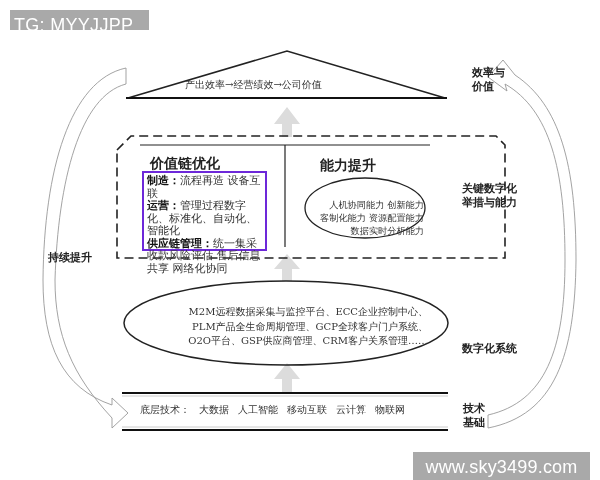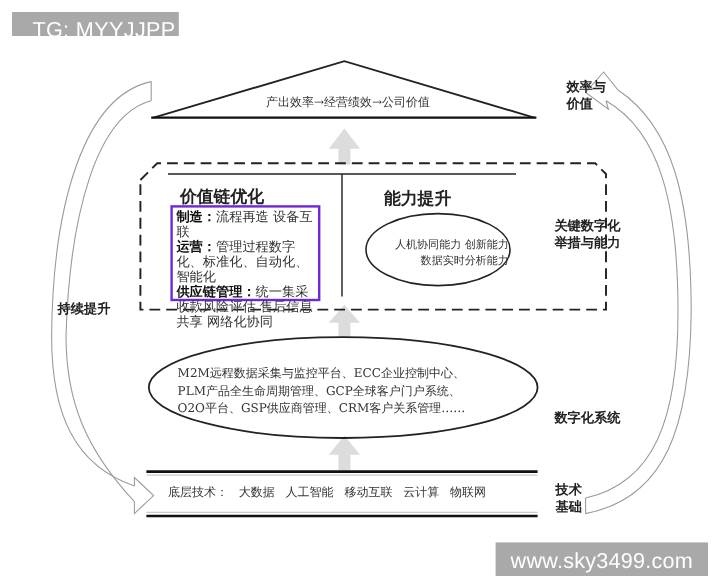--- a/index.html
+++ b/index.html
@@ -2,36 +2,36 @@
 <html><head>
 <meta charset="utf-8">
 <style>
   html, body { margin:0; padding:0; background:#ffffff; }
   body { width:600px; height:480px; position:relative; overflow:hidden;
          font-family:"DejaVu Serif", "Liberation Serif", serif; color:#222; }
   svg.canvas { position:absolute; left:0; top:0; }
   .wm { position:absolute; background:#a9a9a9; color:#fff;
         font-family:"Liberation Sans", "DejaVu Sans", sans-serif; }
   .wm-tg { left:10px; top:10px; width:139px; height:20px; font-size:18px;
-           line-height:30px; padding-left:17px; box-sizing:border-box; letter-spacing:0.3px; }
+           line-height:30px; padding-left:4px; box-sizing:border-box; letter-spacing:0.3px; }
   .wm-www { left:413px; top:440px; width:177px; height:30px; font-size:18px;
             line-height:30px; text-align:center; letter-spacing:0.2px;margin-top:12px; }
   .side-label { position:absolute; font-family:"DejaVu Sans", "Liberation Sans", sans-serif;
                 font-weight:bold; font-size:11px; line-height:14px; color:#222; }
-  .roof-text { position:absolute; left:185px; top:78px; width:210px; text-align:center;
+  .roof-text { position:absolute; left:185px; top:78px; width:210px; text-align:left;
                font-size:10px; color:#333; }
   .col-title { position:absolute; font-family:"DejaVu Sans", "Liberation Sans", sans-serif;
                font-weight:bold; font-size:14px; color:#222; }
   .vc-box { position:absolute; left:142px; top:171px; width:125px; height:80px;
             border:2px solid #6d28d9; box-sizing:border-box; padding:2px 3px;
             font-size:11px; line-height:12.5px; color:#333; }
   .vc-box b { font-family:"DejaVu Sans", "Liberation Sans", sans-serif; color:#111; }
   .ell-text { position:absolute; text-align:right; color:#333; }
   .cap-text { left:308px; top:198px; width:116px; font-size:9.2px; line-height:13px; }
-  .sys-text { left:148px; top:305px; width:280px; font-size:10px; line-height:14.5px; text-align:left; }
+  .sys-text { left:148px; top:305px; width:280px; font-size:10px; line-height:14.5px; text-align:right; }
   .base-text { position:absolute; left:140px; top:403px; width:300px; font-size:10px; color:#333;
                white-space:nowrap; }
   .base-text span { margin-right:9px; }
 </style>
 </head>
 <body>
 
 <svg class="canvas" width="600" height="480" viewBox="0 0 600 480">
 
   <g>
@@ -85,20 +85,21 @@
 <div class="col-title" style="left:150px; top:155px; width:110px;">价值链优化</div>
 <div class="vc-box">
   <b>制造：</b><span>流程再造 设备互联</span><br>
   <b>运营：</b><span>管理过程数字化、标准化、自动化、智能化</span><br>
   <b>供应链管理：</b><span>统一集采 收款风险评估 售后信息共享 网络化协同</span>
 </div>
 
 <div class="col-title" style="left:320px; top:157px; width:90px;">能力提升</div>
 <div class="ell-text cap-text">
   <div>人机协同能力 创新能力</div>
+  <div>客制化能力 资源配置能力</div>
   <div>数据实时分析能力</div>
 </div>
 <div class="side-label" style="left:462px; top:182px;">
   <div>关键数字化</div>
   <div>举措与能力</div>
 </div>
 
 <div class="side-label" style="left:48px; top:251px;">持续提升</div>
 
 <div class="ell-text sys-text">

